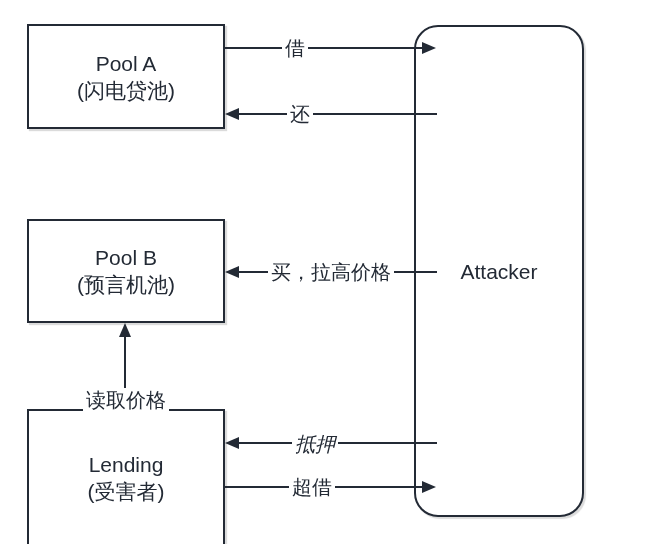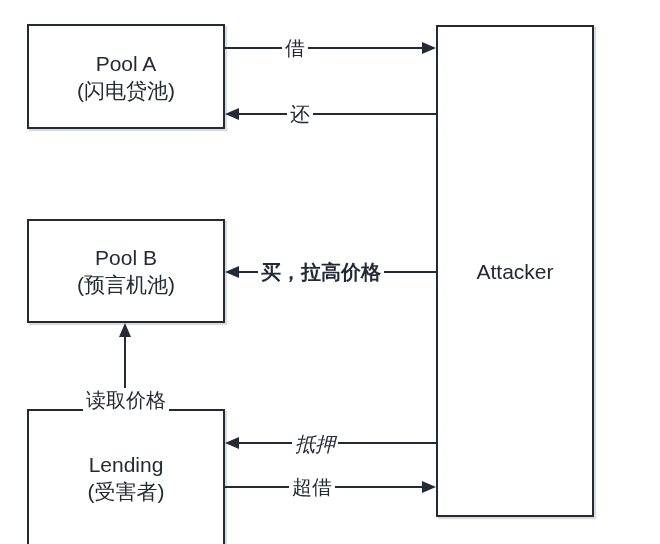--- a/index.html
+++ b/index.html
@@ -25,21 +25,21 @@
     flex-direction:column;
     align-items:center;
     justify-content:center;
     text-align:center;
     font-size:21px;
     line-height:27px;
   }
   #node-pool-a{left:27px;top:24px;width:198px;height:105px;}
   #node-pool-b{left:27px;top:219px;width:198px;height:104px;}
   #node-lending{left:27px;top:409px;width:198px;height:137px;}
-  #node-attacker{left:436px;top:25px;width:158px;height:492px;}
+  #node-attacker{left:414px;top:25px;width:170px;height:492px;border-radius:24px;}
   .hline{position:absolute;height:2px;background:var(--stroke);}
   .vline{position:absolute;width:2px;background:var(--stroke);}
   .head-right{
     position:absolute;width:0;height:0;
     border-top:6px solid transparent;
     border-bottom:6px solid transparent;
     border-left:14px solid var(--stroke);
   }
   .head-left{
     position:absolute;width:0;height:0;
@@ -90,21 +90,21 @@
   <div class="hline" style="left:225px;top:47px;width:198px;"></div>
   <div class="head-right" style="left:422px;top:42px;"></div>
   <div class="edge-label" style="left:295px;top:48px;">借</div>
 
   <div class="hline" style="left:239px;top:113px;width:198px;"></div>
   <div class="head-left" style="left:225px;top:108px;"></div>
   <div class="edge-label" style="left:300px;top:114px;">还</div>
 
   <div class="hline" style="left:239px;top:271px;width:198px;"></div>
   <div class="head-left" style="left:225px;top:266px;"></div>
-  <div class="edge-label" style="left:321px;top:272px;font-weight:bold;">买，拉高价格</div>
+  <div class="edge-label" style="left:331px;top:272px;">买，拉高价格</div>
 
   <div class="vline" style="left:124px;top:337px;height:72px;"></div>
   <div class="head-up" style="left:119px;top:323px;"></div>
   <div class="edge-label" style="left:126px;top:371px;margin-top:29px;">读取价格</div>
 
   <div class="hline" style="left:239px;top:442px;width:198px;"></div>
   <div class="head-left" style="left:225px;top:437px;"></div>
   <div class="edge-label" style="left:315px;top:444px;font-style:italic;">抵押</div>
 
   <div class="hline" style="left:225px;top:486px;width:198px;"></div>

